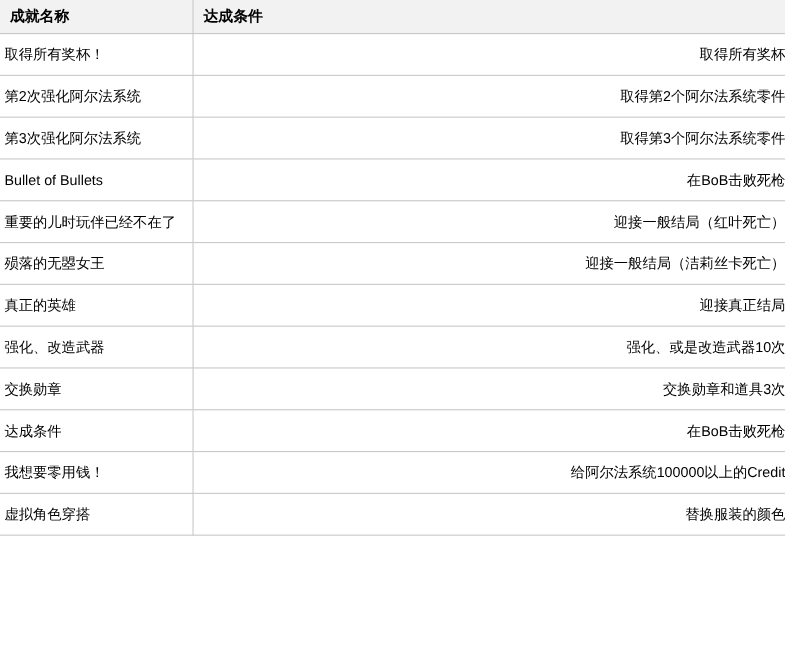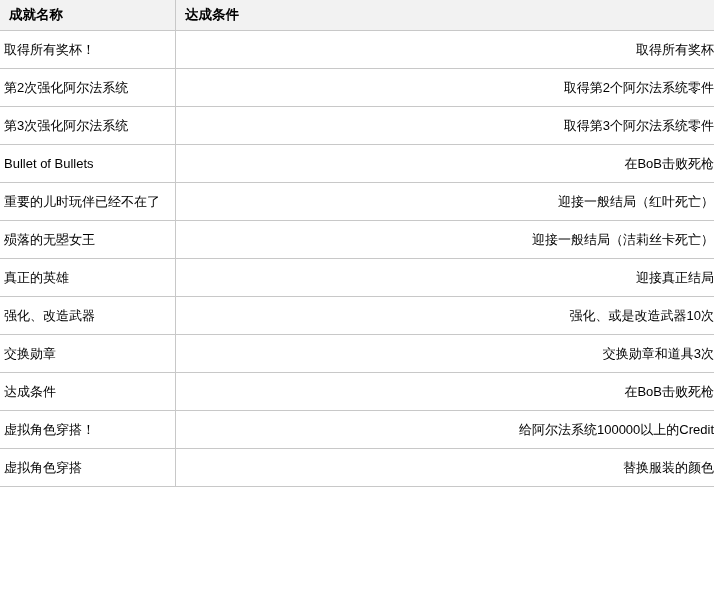--- a/index.html
+++ b/index.html
@@ -102,21 +102,21 @@
       </tr>
       <tr>
         <td class="name-cell">交换勋章</td>
         <td class="cond-cell">交换勋章和道具3次</td>
       </tr>
       <tr>
         <td class="name-cell">达成条件</td>
         <td class="cond-cell">在BoB击败死枪</td>
       </tr>
       <tr>
-        <td class="name-cell">虚拟角色穿搭！</td>
+        <td class="name-cell">我想要零用钱！</td>
         <td class="cond-cell">给阿尔法系统100000以上的Credit</td>
       </tr>
       <tr>
         <td class="name-cell">虚拟角色穿搭</td>
         <td class="cond-cell">替换服装的颜色</td>
       </tr>
     </tbody>
 </table>
 
 </body></html>

